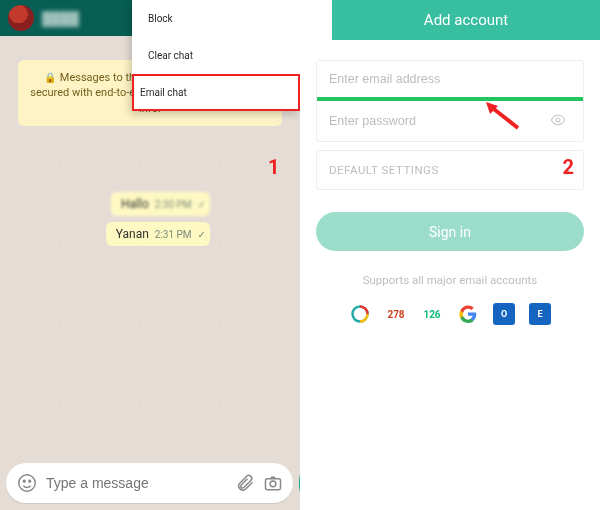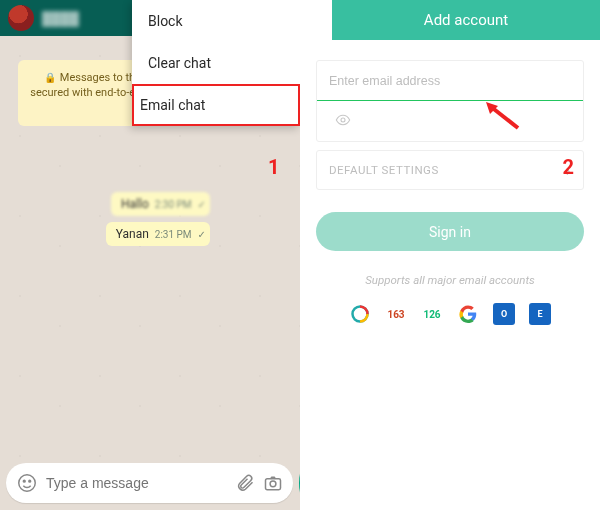--- a/index.html
+++ b/index.html
@@ -27,49 +27,49 @@
   .lock-mini::before { content: "🔒"; font-size: 10px; margin-right: 3px; }
 
   .msg { position: absolute; background: #fef9c3; border-radius: 6px; padding: 5px 4px 5px 10px; font-size: 12px; color: #303030; display: flex; align-items: center; gap: 6px; margin-top: 30px; }
   .msg .time { font-size: 10px; color: #7a8a7a; }
   .tick { font-size: 10px; color: #7a8a7a; }
   .msg1 { top: 162px; right: 90px; filter: blur(1.5px); }
   .msg2 { top: 192px; right: 90px; }
 
   
   .menu { position: absolute; top: 0; right: 0; width: 168px; background: #fff; box-shadow: -2px 3px 8px rgba(0,0,0,0.2); }
-  .menu-item { padding: 13px 16px; font-size: 14px; color: #2a2a2a; cursor: pointer; }
+  .menu-item { padding: 13px 16px; font-size: 10px; color: #2a2a2a; cursor: pointer; }
   .menu-item.hl { outline: 2px solid #e22; outline-offset: -2px; padding-left: 8px; }
 
   
   .anno1 { position: absolute; top: 155px; left: 268px; font-size: 20px; font-weight: 700; color: #e22; }
   .anno2 { position: absolute; top: 155px; right: 26px; font-size: 20px; font-weight: 700; color: #e22; }
   .arrow { position: absolute; top: 100px; right: 78px; width: 40px; height: 32px; }
   .arrow svg { width: 40px; height: 32px; }
 
   
   .input-bar { position: absolute; bottom: 6px; left: 6px; right: 6px; height: 42px; display: flex; align-items: center; gap: 6px; }
   .input-pill { flex: 1; background: #fff; border-radius: 21px; height: 40px; display: flex; align-items: center; padding: 0 10px; gap: 8px; box-shadow: 0 1px 1px rgba(0,0,0,0.1); }
   .emoji-icon svg, .attach-icon svg, .camera-icon svg { display: block; }
   .msg-input { flex: 1; border: none; outline: none; font-size: 14px; color: #8a8a8a; background: transparent; }
   .mic-btn { width: 40px; height: 40px; border-radius: 50%; background: #00a884; display: flex; align-items: center; justify-content: center; }
 
   
   .r-header { height: 40px; background: #38bfa0; color: #fff; display: flex; align-items: center; justify-content: center; font-size: 15px; margin-left: 32px; }
   .r-body { padding: 20px 16px 0; }
   .field-group { border: 1px solid #eee; border-radius: 3px; overflow: hidden; }
-  .field { height: 40px; display: flex; align-items: center; padding: 0 12px; border-bottom: 1px solid #22c55e; }
+  .field { height: 40px; display: flex; align-items: center; padding: 0 12px; border-bottom: 4px solid #22c55e; }
   .field:last-child { border-bottom: none; }
   .field input { border: none; outline: none; width: 100%; font-size: 12.5px; color: #333; background: transparent; }
   .field input::placeholder { color: #bdbdbd; }
   .eye { width: 28px; text-align: center; color: #c7c7c7; font-size: 13px; }
   .default-row { margin-top: 8px; border: 1px solid #eee; border-radius: 3px; height: 40px; display: flex; align-items: center; padding: 0 12px; font-size: 11.5px; color: #bdbdbd; letter-spacing: 0.5px; }
   .chev { margin-left: auto; color: #c7c7c7; font-size: 16px; }
   .signin-btn { margin-top: 22px; height: 39px; border-radius: 20px; background: #9cdccb; color: #fff; display: flex; align-items: center; justify-content: center; font-size: 14px; cursor: pointer; }
-  .support-text { text-align: center; font-size: 11.5px; color: #bdbdbd; margin-top: 22px; font-style: italic; }
+  .support-text { text-align: center; font-size: 11.5px; color: #bdbdbd; margin-top: 22px; }
   .provider-row { display: flex; justify-content: center; gap: 14px; margin-top: 16px; }
   .prov { width: 22px; height: 22px; display: flex; align-items: center; justify-content: center; font-size: 10px; font-weight: 700; border-radius: 3px; }
   .prov.qq svg { width: 20px; height: 20px; }
   .prov.n163 { color: #c42; }
   .prov.n126 { color: #1b7; }
   .prov.outlook { background: #1565c0; color: #fff; font-size: 9px; }
   .prov.exchange { background: #1565c0; color: #fff; font-size: 9px; }
 </style>
 </head>
 <body>
@@ -147,20 +147,21 @@
   <div class="panel-right">
     <div class="r-header">
       <span>Add account</span>
     </div>
     <div class="r-body">
       <div class="field-group">
         <div class="field">
           <input placeholder="Enter email address" style="">
         </div>
         <div class="field">
+          <input type="password" placeholder="Enter password" style="">
           <span class="eye">
             <svg width="16" height="16" viewBox="0 0 24 24" fill="none" stroke="#c7c7c7" stroke-width="1.6">
                 <path d="M2 12s3.5-7 10-7 10 7 10 7-3.5 7-10 7S2 12 2 12z"></path>
                 <circle cx="12" cy="12" r="3"></circle>
               </svg>
           </span>
         </div>
       </div>
 
       <div class="default-row">
@@ -175,21 +176,21 @@
       <div class="support-text">Supports all major email accounts</div>
 
       <div class="provider-row">
         <div class="prov qq">
           <svg viewBox="0 0 24 24">
               <circle cx="12" cy="12" r="9" fill="none" stroke="#2aa" stroke-width="3"></circle>
               <path d="M12 3a9 9 0 019 9" fill="none" stroke="#e33" stroke-width="3"></path>
               <path d="M21 12a9 9 0 01-9 9" fill="none" stroke="#fb0" stroke-width="3"></path>
             </svg>
         </div>
-        <div class="prov n163">163</div>
+        <div class="prov n163">278</div>
         <div class="prov n126">126</div>
         <div class="prov">
           <svg width="18" height="18" viewBox="0 0 24 24">
               <path fill="#4285F4" d="M23 12.3c0-.8-.1-1.6-.2-2.3H12v4.4h6.2c-.3 1.4-1.1 2.6-2.3 3.4v2.8h3.7c2.2-2 3.4-5 3.4-8.3z"></path>
               <path fill="#34A853" d="M12 24c3.1 0 5.7-1 7.6-2.8l-3.7-2.8c-1 .7-2.4 1.1-3.9 1.1-3 0-5.5-2-6.4-4.7H1.8v2.9C3.7 21.3 7.5 24 12 24z"></path>
               <path fill="#FBBC05" d="M5.6 14.8c-.2-.7-.4-1.5-.4-2.3s.1-1.6.4-2.3V7.3H1.8C1 8.9.5 10.7.5 12.5s.5 3.6 1.3 5.2l3.8-2.9z"></path>
               <path fill="#EA4335" d="M12 5.1c1.7 0 3.2.6 4.4 1.7l3.3-3.3C17.7 1.6 15.1.5 12 .5 7.5.5 3.7 3.2 1.8 7.3l3.8 2.9C6.5 7.1 9 5.1 12 5.1z"></path>
             </svg>
         </div>
         <div class="prov outlook">O</div>

